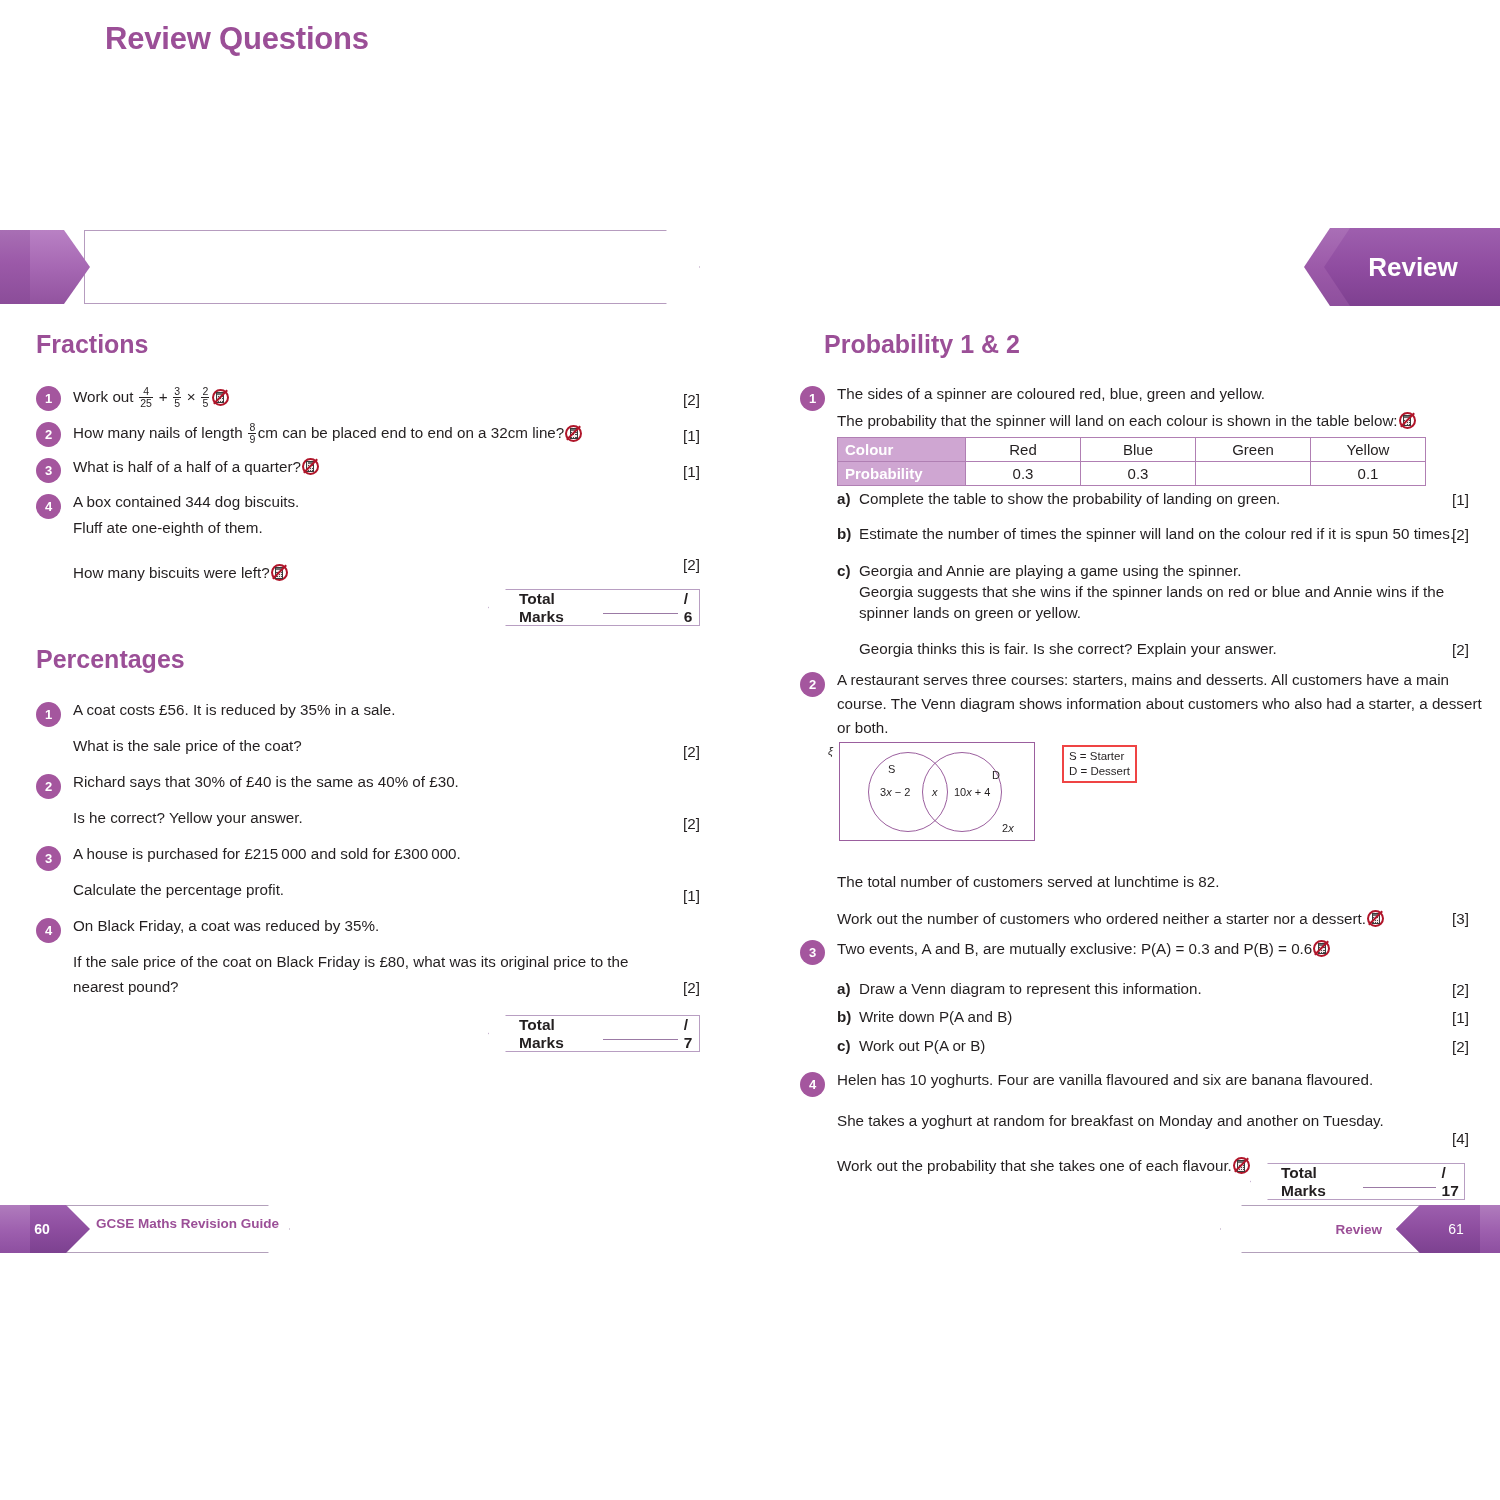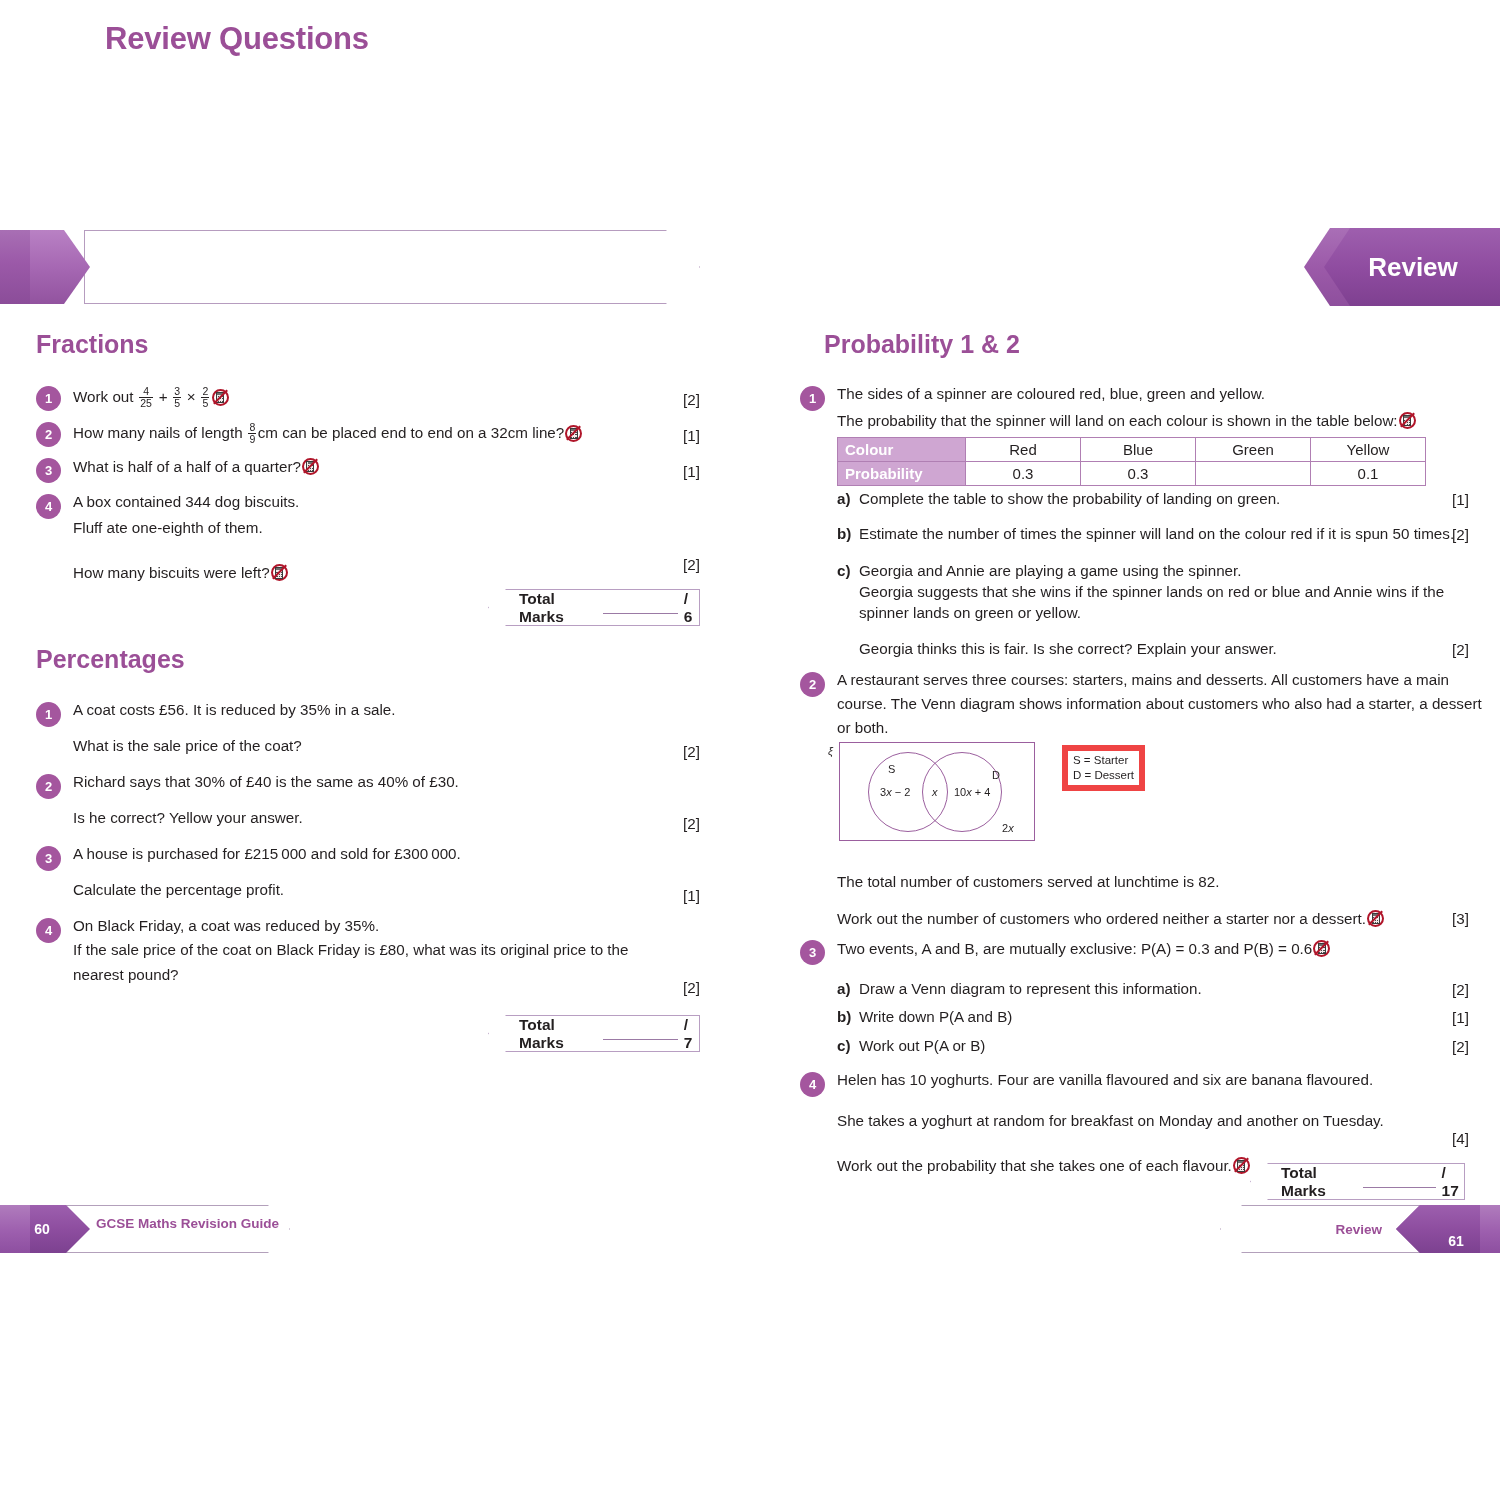--- a/index.html
+++ b/index.html
@@ -157,21 +157,21 @@
     position:absolute;width:80px;height:80px;border-radius:50%;
     border:1.1px solid #9b5f9e;box-sizing:border-box;
   }
   .venn .c1{left:56px;top:19px;}
   .venn .c2{left:110px;top:19px;}
   .venn .lbl{position:absolute;font-size:11px;color:#231f20;}
   .venn .val{position:absolute;font-size:11px;color:#231f20;font-style:normal;}
   .venn .val i{font-style:italic;}
   .key{
     position:absolute;left:250px;top:12px;
-    border:6px solid #ef4444;background:#fff;
+    border:2px solid #ef4444;background:#fff;
     padding:2px 5px;font-size:11.5px;line-height:1.32;color:#231f20;
   }
 
   
   .footL{position:absolute;left:0;top:1205px;width:290px;height:48px;}
   .footL .wrap{
     position:absolute;left:0;top:0;width:290px;height:48px;
     background:#fff;border:1.2px solid #b3a0bb;box-sizing:border-box;
     clip-path:polygon(0 0,calc(100% - 22px) 0,100% 50%,calc(100% - 22px) 100%,0 100%);
   }
@@ -208,21 +208,21 @@
     clip-path:polygon(24px 0,104px 0,104px 48px,24px 48px,0 24px);
   }
   .footR .tab2{
     position:absolute;right:20px;top:0;width:84px;height:48px;
     background:linear-gradient(180deg,#9d5fae 0%,#8c4c9e 55%,#7c4190 100%);
     clip-path:polygon(24px 0,84px 0,84px 48px,24px 48px,0 24px);
   }
   .footR .pg{
     position:absolute;right:0;top:0;width:104px;height:48px;
     display:flex;align-items:center;justify-content:center;
-    color:#fff;font-size:14px;font-weight:bold;padding-left:16px;box-sizing:border-box;margin-top:12px;
+    color:#fff;font-size:14px;font-weight:normal;padding-left:16px;box-sizing:border-box;
   }
   .footR .lbl{
     position:absolute;right:118px;top:0;height:48px;
     display:flex;align-items:center;
     font-size:13.5px;font-weight:bold;color:#9b4f97;
   }
 </style>
 </head>
 <body>
 
@@ -314,21 +314,21 @@
       <div class="qbody">
         <div class="line" style="margin-bottom:21px;">A house is purchased for £215 000 and sold for £300 000.</div>
         <div class="line">Calculate the percentage profit.</div>
       </div>
     </div>
     <div class="marks" style="left:683px;top:887px;">[1]</div>
 
     <div class="q" style="left:36px;top:918px;">
       <div class="qnum">4</div>
       <div class="qbody">
-        <div class="line" style="margin-bottom:9px;">On Black Friday, a coat was reduced by 35%.</div>
+        <div class="line" style="margin-bottom:21px;">On Black Friday, a coat was reduced by 35%.</div>
         <div class="line" style="margin-bottom:10px;">If the sale price of the coat on Black Friday is £80, what was its original price to the</div>
         <div class="line">nearest pound?</div>
       </div>
     </div>
     <div class="marks" style="left:683px;top:979px;">[2]</div>
 
     <div class="totbox" style="left:488px;top:1015px;width:212px;">
       <div class="inner">
         <span>Total Marks</span>
         <span class="rule"></span>

